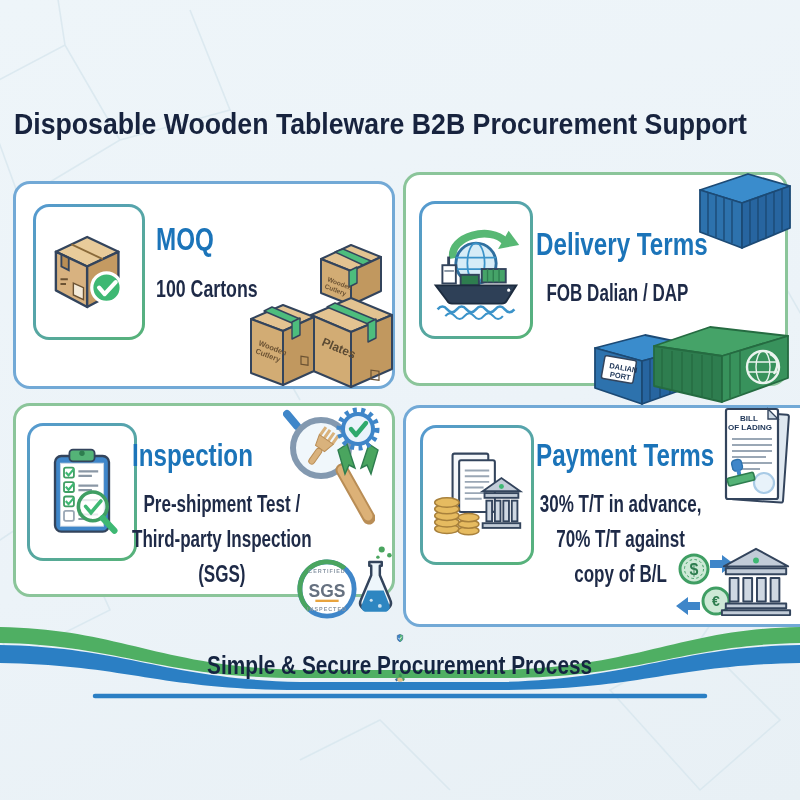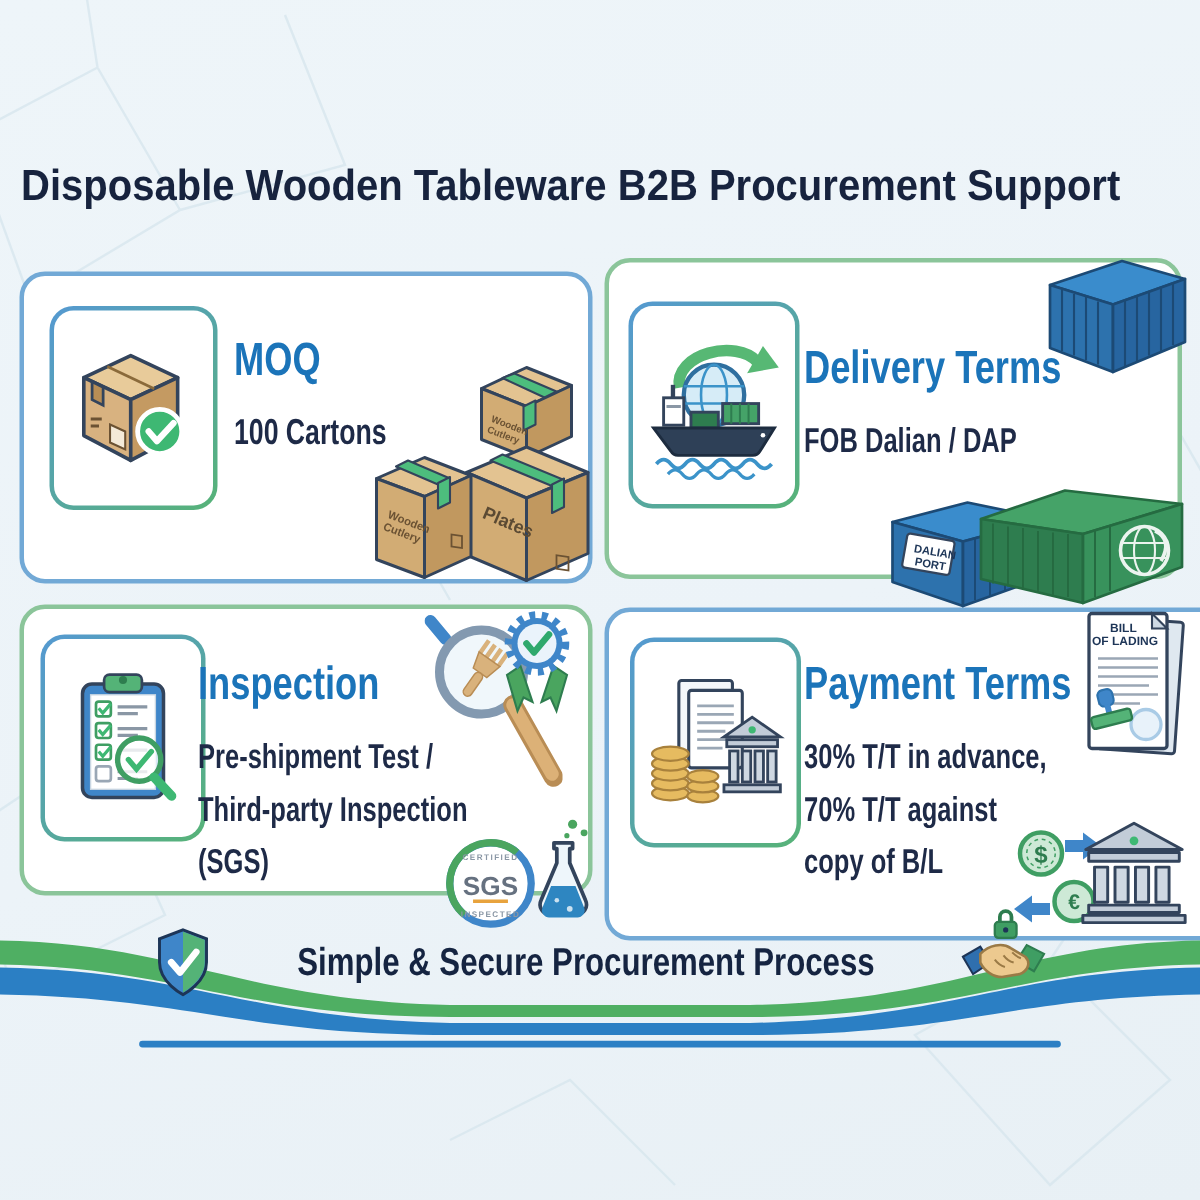--- a/index.html
+++ b/index.html
@@ -25,27 +25,27 @@
   .t2{left:13px;top:26px;width:108px;height:132px;}
   .t3{left:11px;top:17px;width:104px;height:132px;}
   .t4{left:14px;top:17px;width:108px;height:134px;}
   .txt{position:absolute;}
   .txt-moq{left:140px;top:38px;}
   .txt-delivery{left:130px;top:52px;}
   .txt-inspection{left:116px;top:32px;}
   .txt-payment{left:130px;top:30px;}
   .card-title{margin:0;font-size:31px;font-weight:bold;color:#1b74b9;
     transform:scaleX(.78);transform-origin:left top;white-space:nowrap;}
-  .card-lines{margin-top:13px;}
+  .card-lines{margin-top:13px;text-align:center;}
   .card-line{font-size:23px;line-height:35px;font-weight:bold;color:#1e2a47;
     transform:scaleX(.74);transform-origin:left top;white-space:nowrap;}
   .decor{position:absolute;}
   .banner-ribbon{position:absolute;left:0;top:623px;width:800px;height:78px;}
-  .banner-row{position:absolute;left:0;right:0;top:616px;height:50px;
-    display:flex;justify-content:center;align-items:center;gap:8px;}
+  .banner-row{position:absolute;left:0;right:0;top:634px;height:50px;
+    display:flex;justify-content:center;align-items:center;gap:8px;flex-direction:column;}
   .banner-text{font-size:26px;font-weight:bold;color:#152441;white-space:nowrap;
     transform:scaleX(.8);transform-origin:center;}
   svg text{font-family:"Liberation Sans",sans-serif;}
 </style>
 </head>
 <body>
 
 <div class="stage">
 
   <svg class="mesh" viewBox="0 0 800 800">

